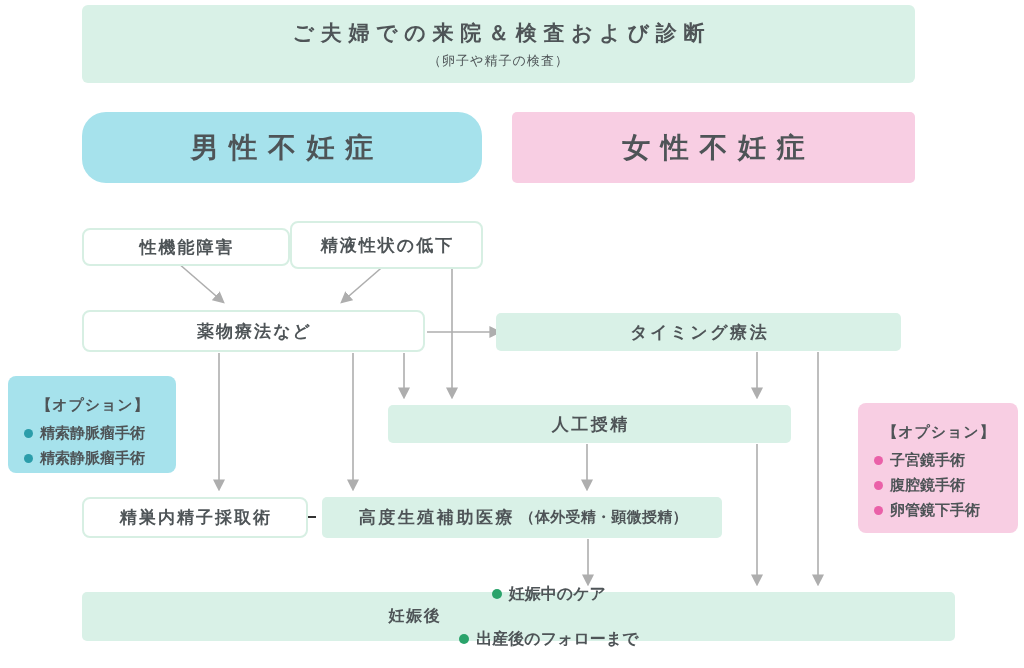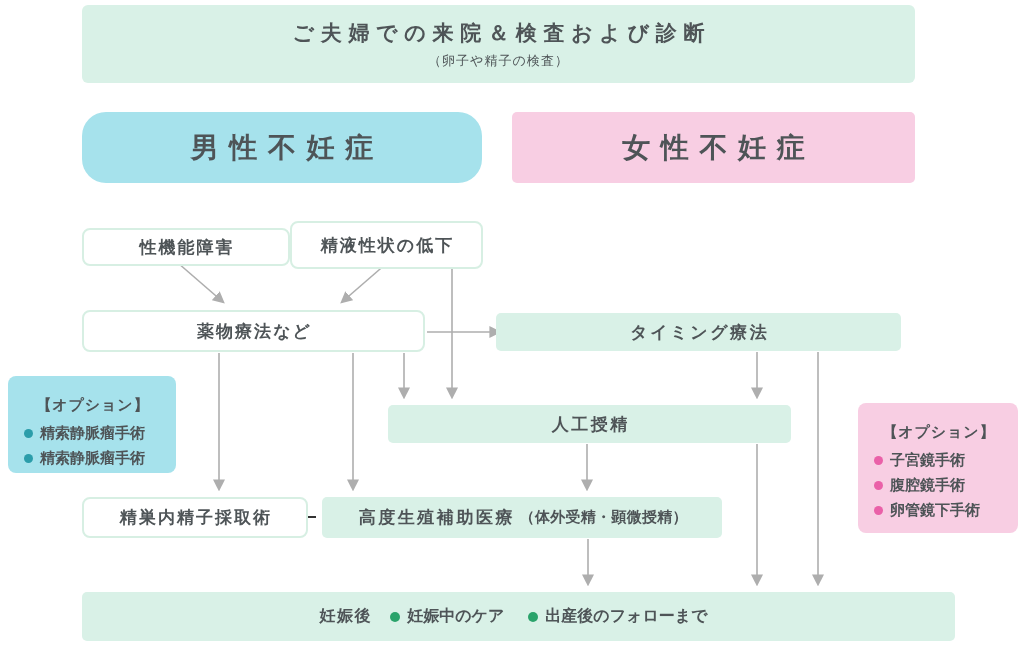--- a/index.html
+++ b/index.html
@@ -39,21 +39,21 @@
   .option.pink{background:var(--pink);}
   .option .ttl{text-align:center;font-size:15px;font-weight:bold;letter-spacing:0.06em;margin-bottom:9px;}
   .opt-item{display:flex;align-items:center;gap:7px;font-size:15px;font-weight:bold;margin-bottom:6px;}
   .dot{width:9px;height:9px;border-radius:50%;flex:0 0 auto;}
   .dot.teal{background:var(--teal-dot);}
   .dot.pinkd{background:var(--pink-dot);}
   .dot.green{background:var(--green-dot);width:10px;height:10px;}
 
   .outcome{background:var(--mint);border-radius:5px;display:flex;align-items:center;justify-content:center;gap:28px;}
   .outcome .lbl{font-size:16px;font-weight:bold;letter-spacing:0.1em;}
-  .outcome .items{display:flex;flex-direction:row;gap:24px;transform:translateX(-10px);align-items:center;}
+  .outcome .items{display:flex;flex-direction:column;gap:24px;transform:translateX(-10px);align-items:center;}
   .outcome .items .opt-item{margin:0;font-size:16px;}
 </style>
 </head>
 <body>
 
 <div class="canvas">
 
   <svg class="arrows" viewBox="0 0 1024 668">
     <defs>
       <marker id="ah" viewBox="0 0 10 10" refX="8" refY="5" markerWidth="7.5" markerHeight="7.5" orient="auto-start-reverse">

